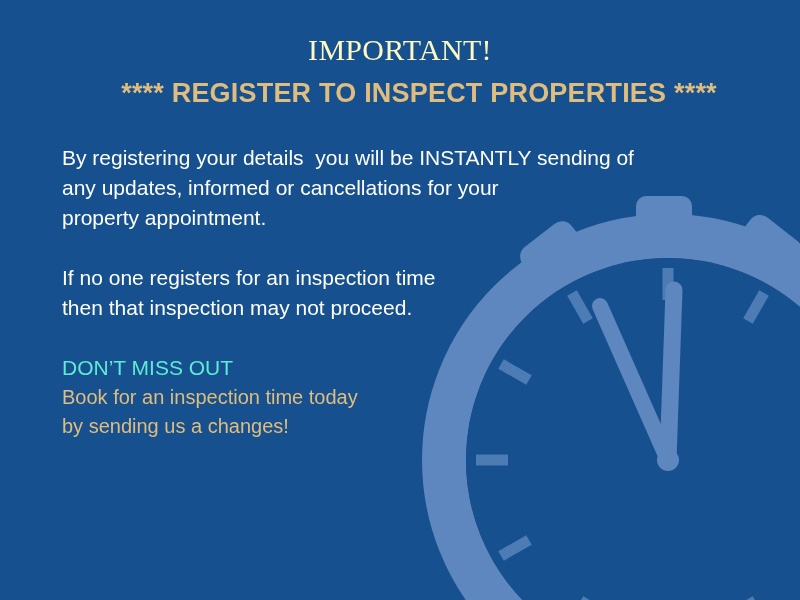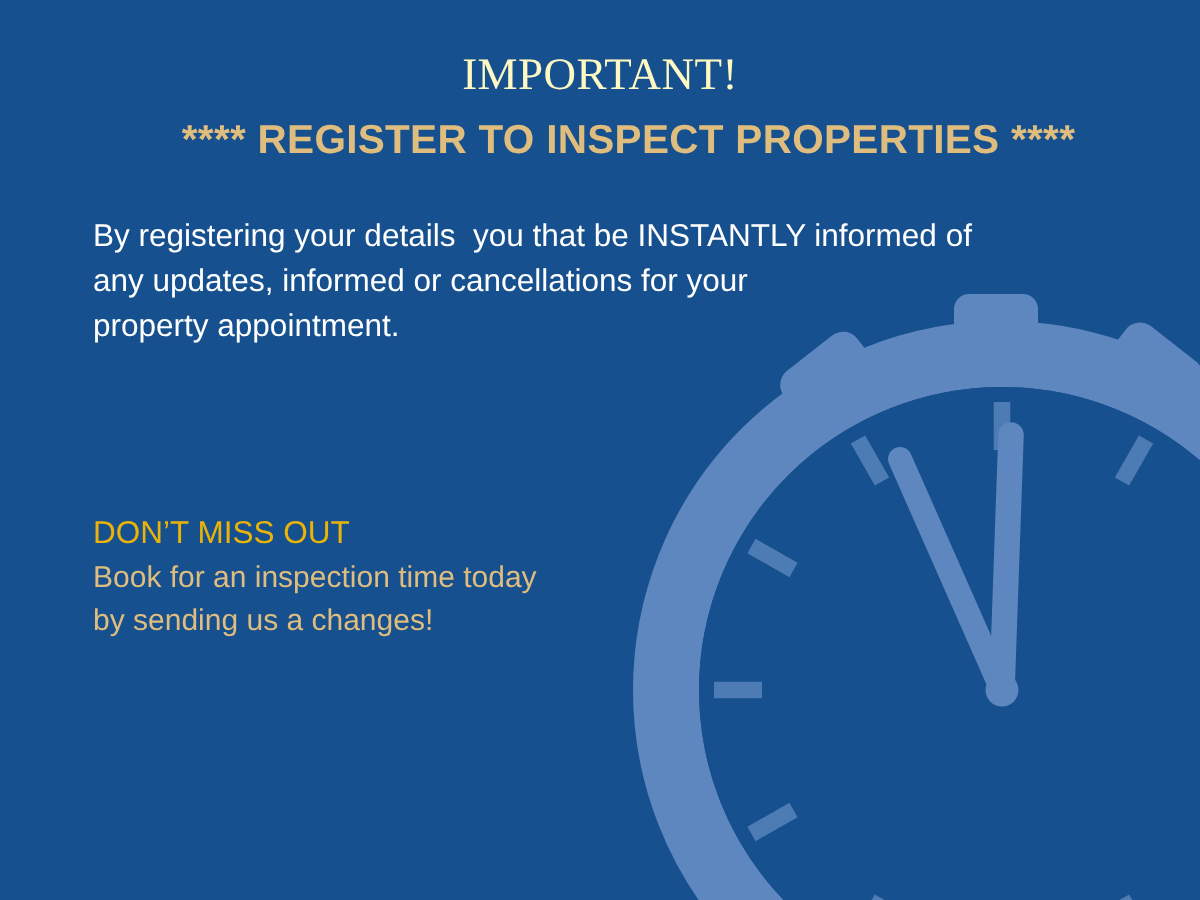--- a/index.html
+++ b/index.html
@@ -75,23 +75,22 @@
     font-size: 21px;
     line-height: 30px;
     color: #ffffff;
     font-weight: 400;
     white-space: pre;
   }
   .spacer-para {
     height: 30px;
   }
   .cta-white .line {
-    color: #eab308;
+    color: #5eead4;
     font-weight: 400;
-    margin-top: 48px;
   }
   .cta-gold .line {
     color: #dfbd7e;
     font-weight: 400;
     font-size: 20px;
     line-height: 29px;
   }
 </style>
 </head>
 <body>
@@ -148,27 +147,31 @@
   </svg>
 
   <div id="heading-block">
     <div id="title-important">IMPORTANT!</div>
     <div id="title-register">****  REGISTER TO INSPECT PROPERTIES ****</div>
   </div>
 
   <div id="body-block">
 
     <div class="para">
-      <span class="line">By registering your details  you that be INSTANTLY informed of</span>
+      <span class="line">By registering your details  you will be INSTANTLY sending of</span>
       <span class="line">any updates, informed or cancellations for your</span>
       <span class="line">property appointment.</span>
     </div>
 
     <div class="spacer-para"></div>
 
+    <div class="para">
+      <span class="line">If no one registers for an inspection time</span>
+      <span class="line">then that inspection may not proceed.</span>
+    </div>
 
     <div class="spacer-para"></div>
 
     <div class="para cta-white">
       <span class="line">DON’T MISS OUT</span>
     </div>
     <div class="para cta-gold">
       <span class="line">Book for an inspection time today</span>
       <span class="line">by sending us a changes!</span>
     </div>

